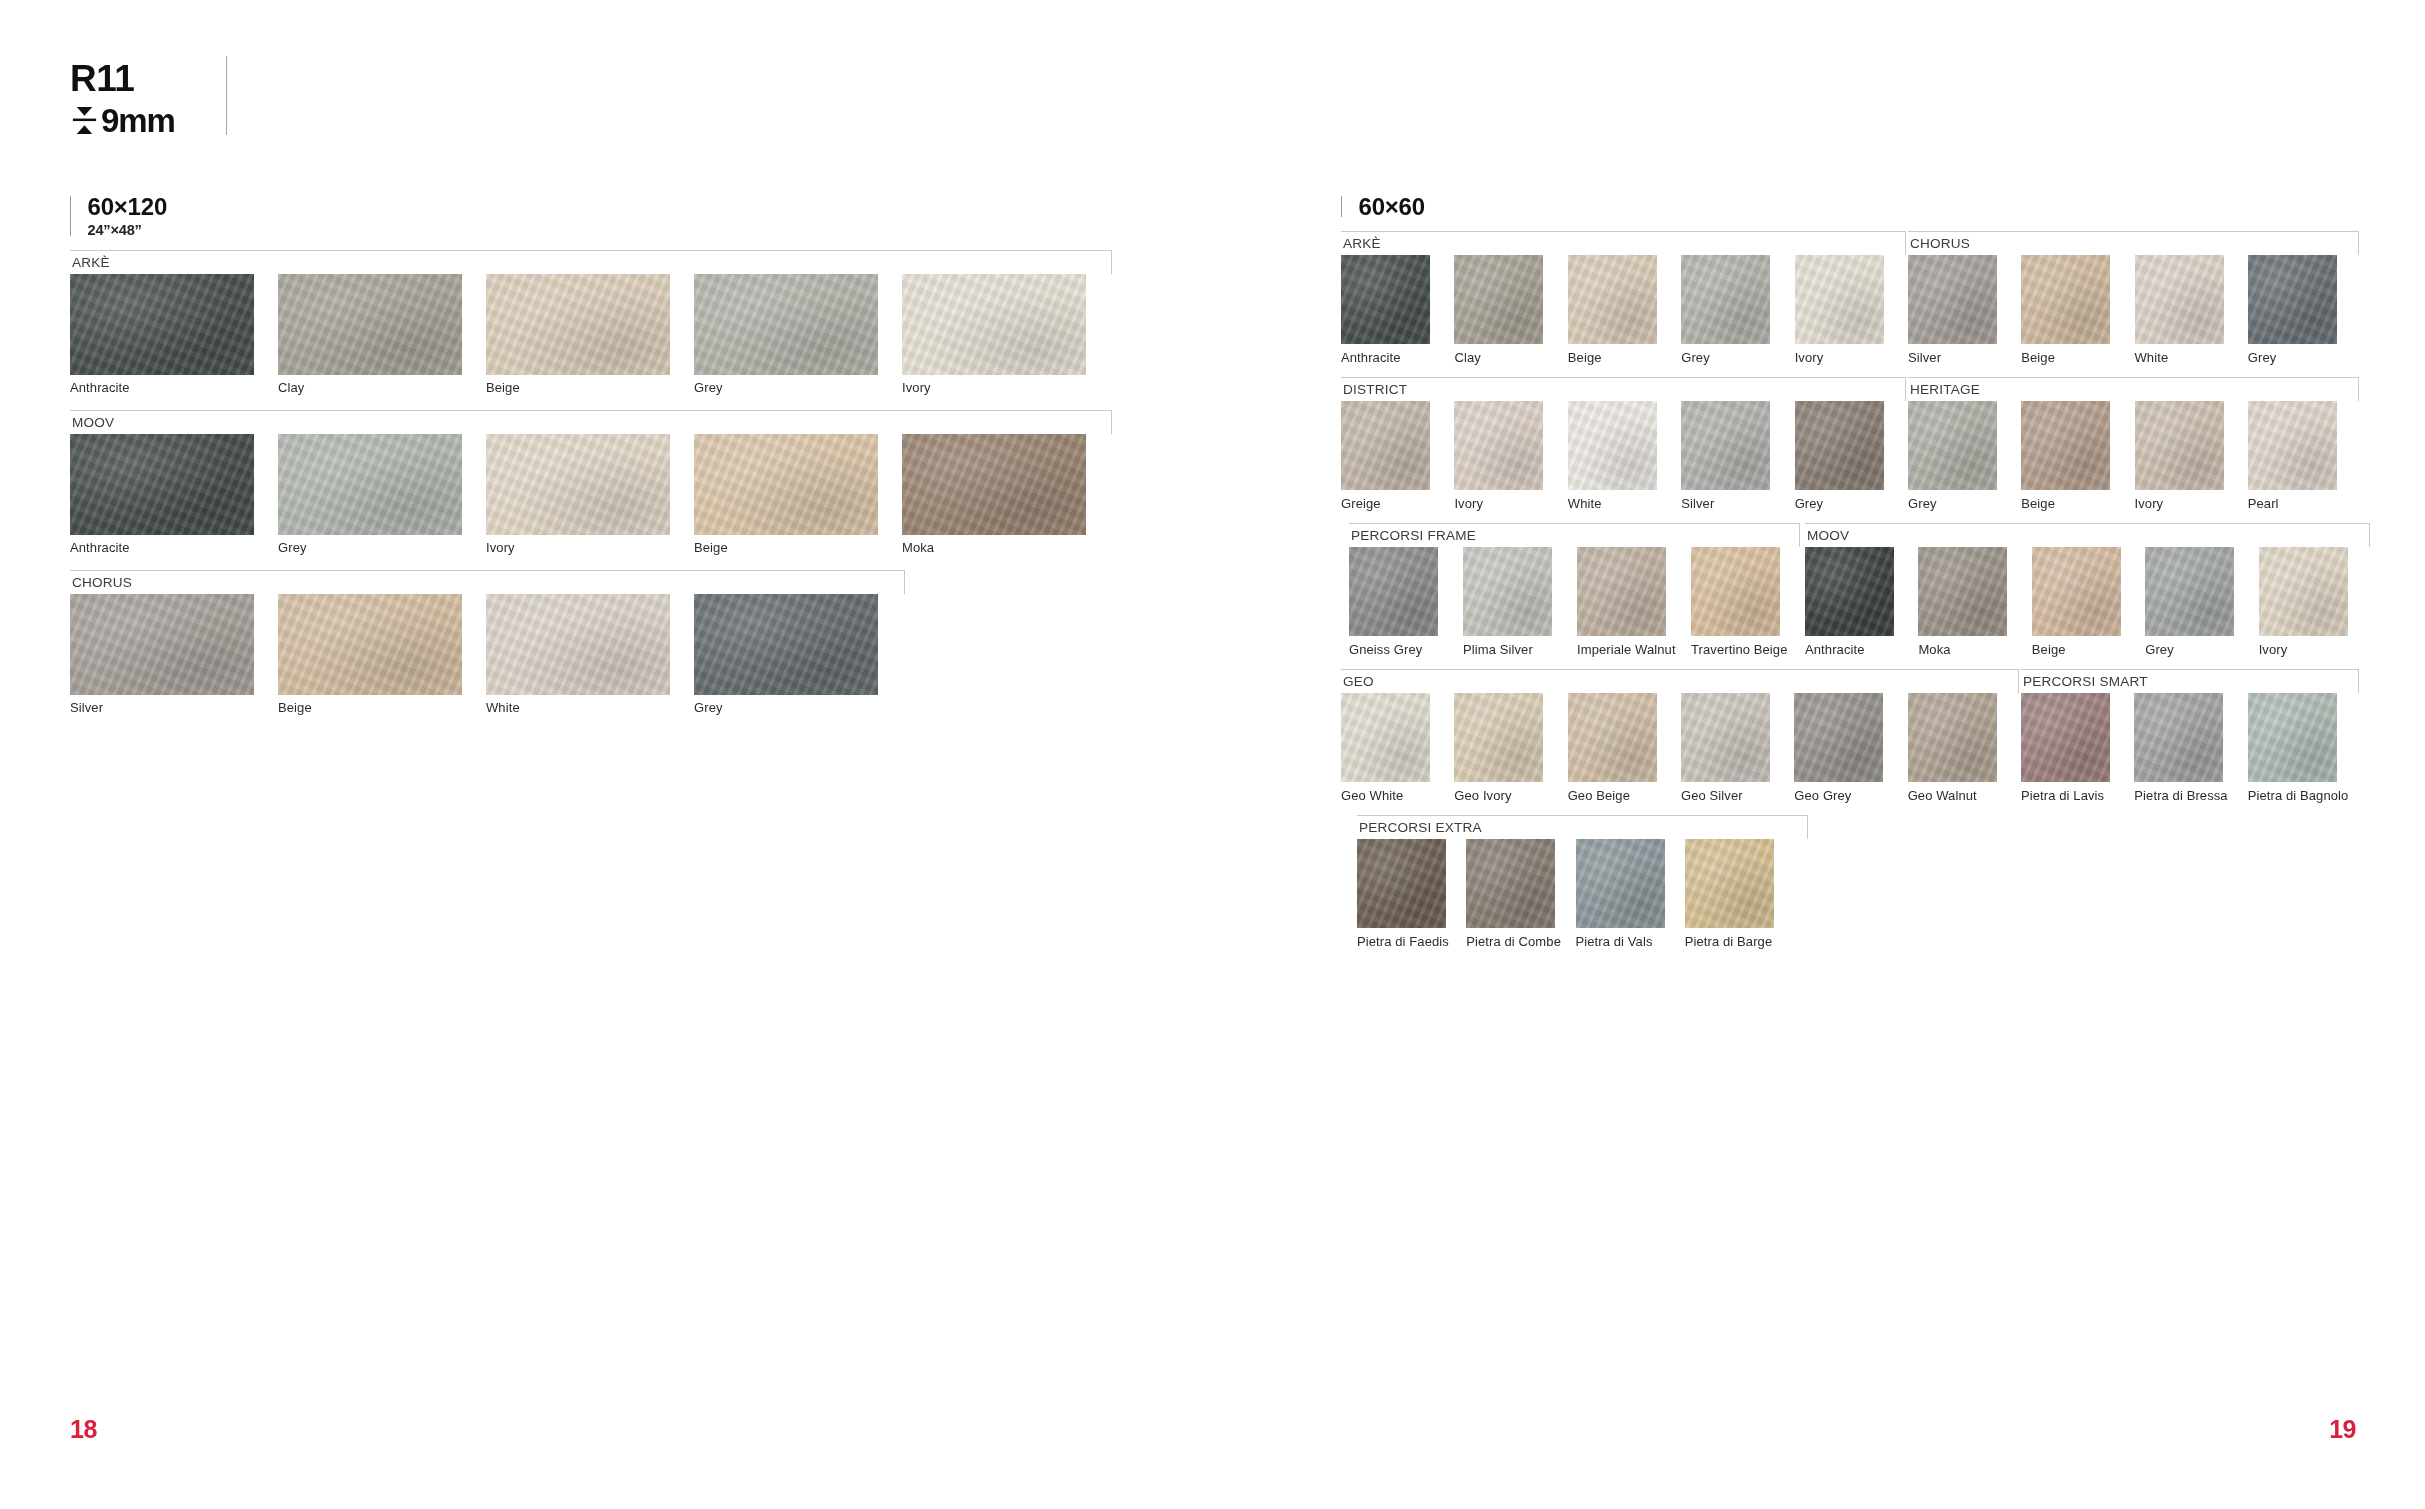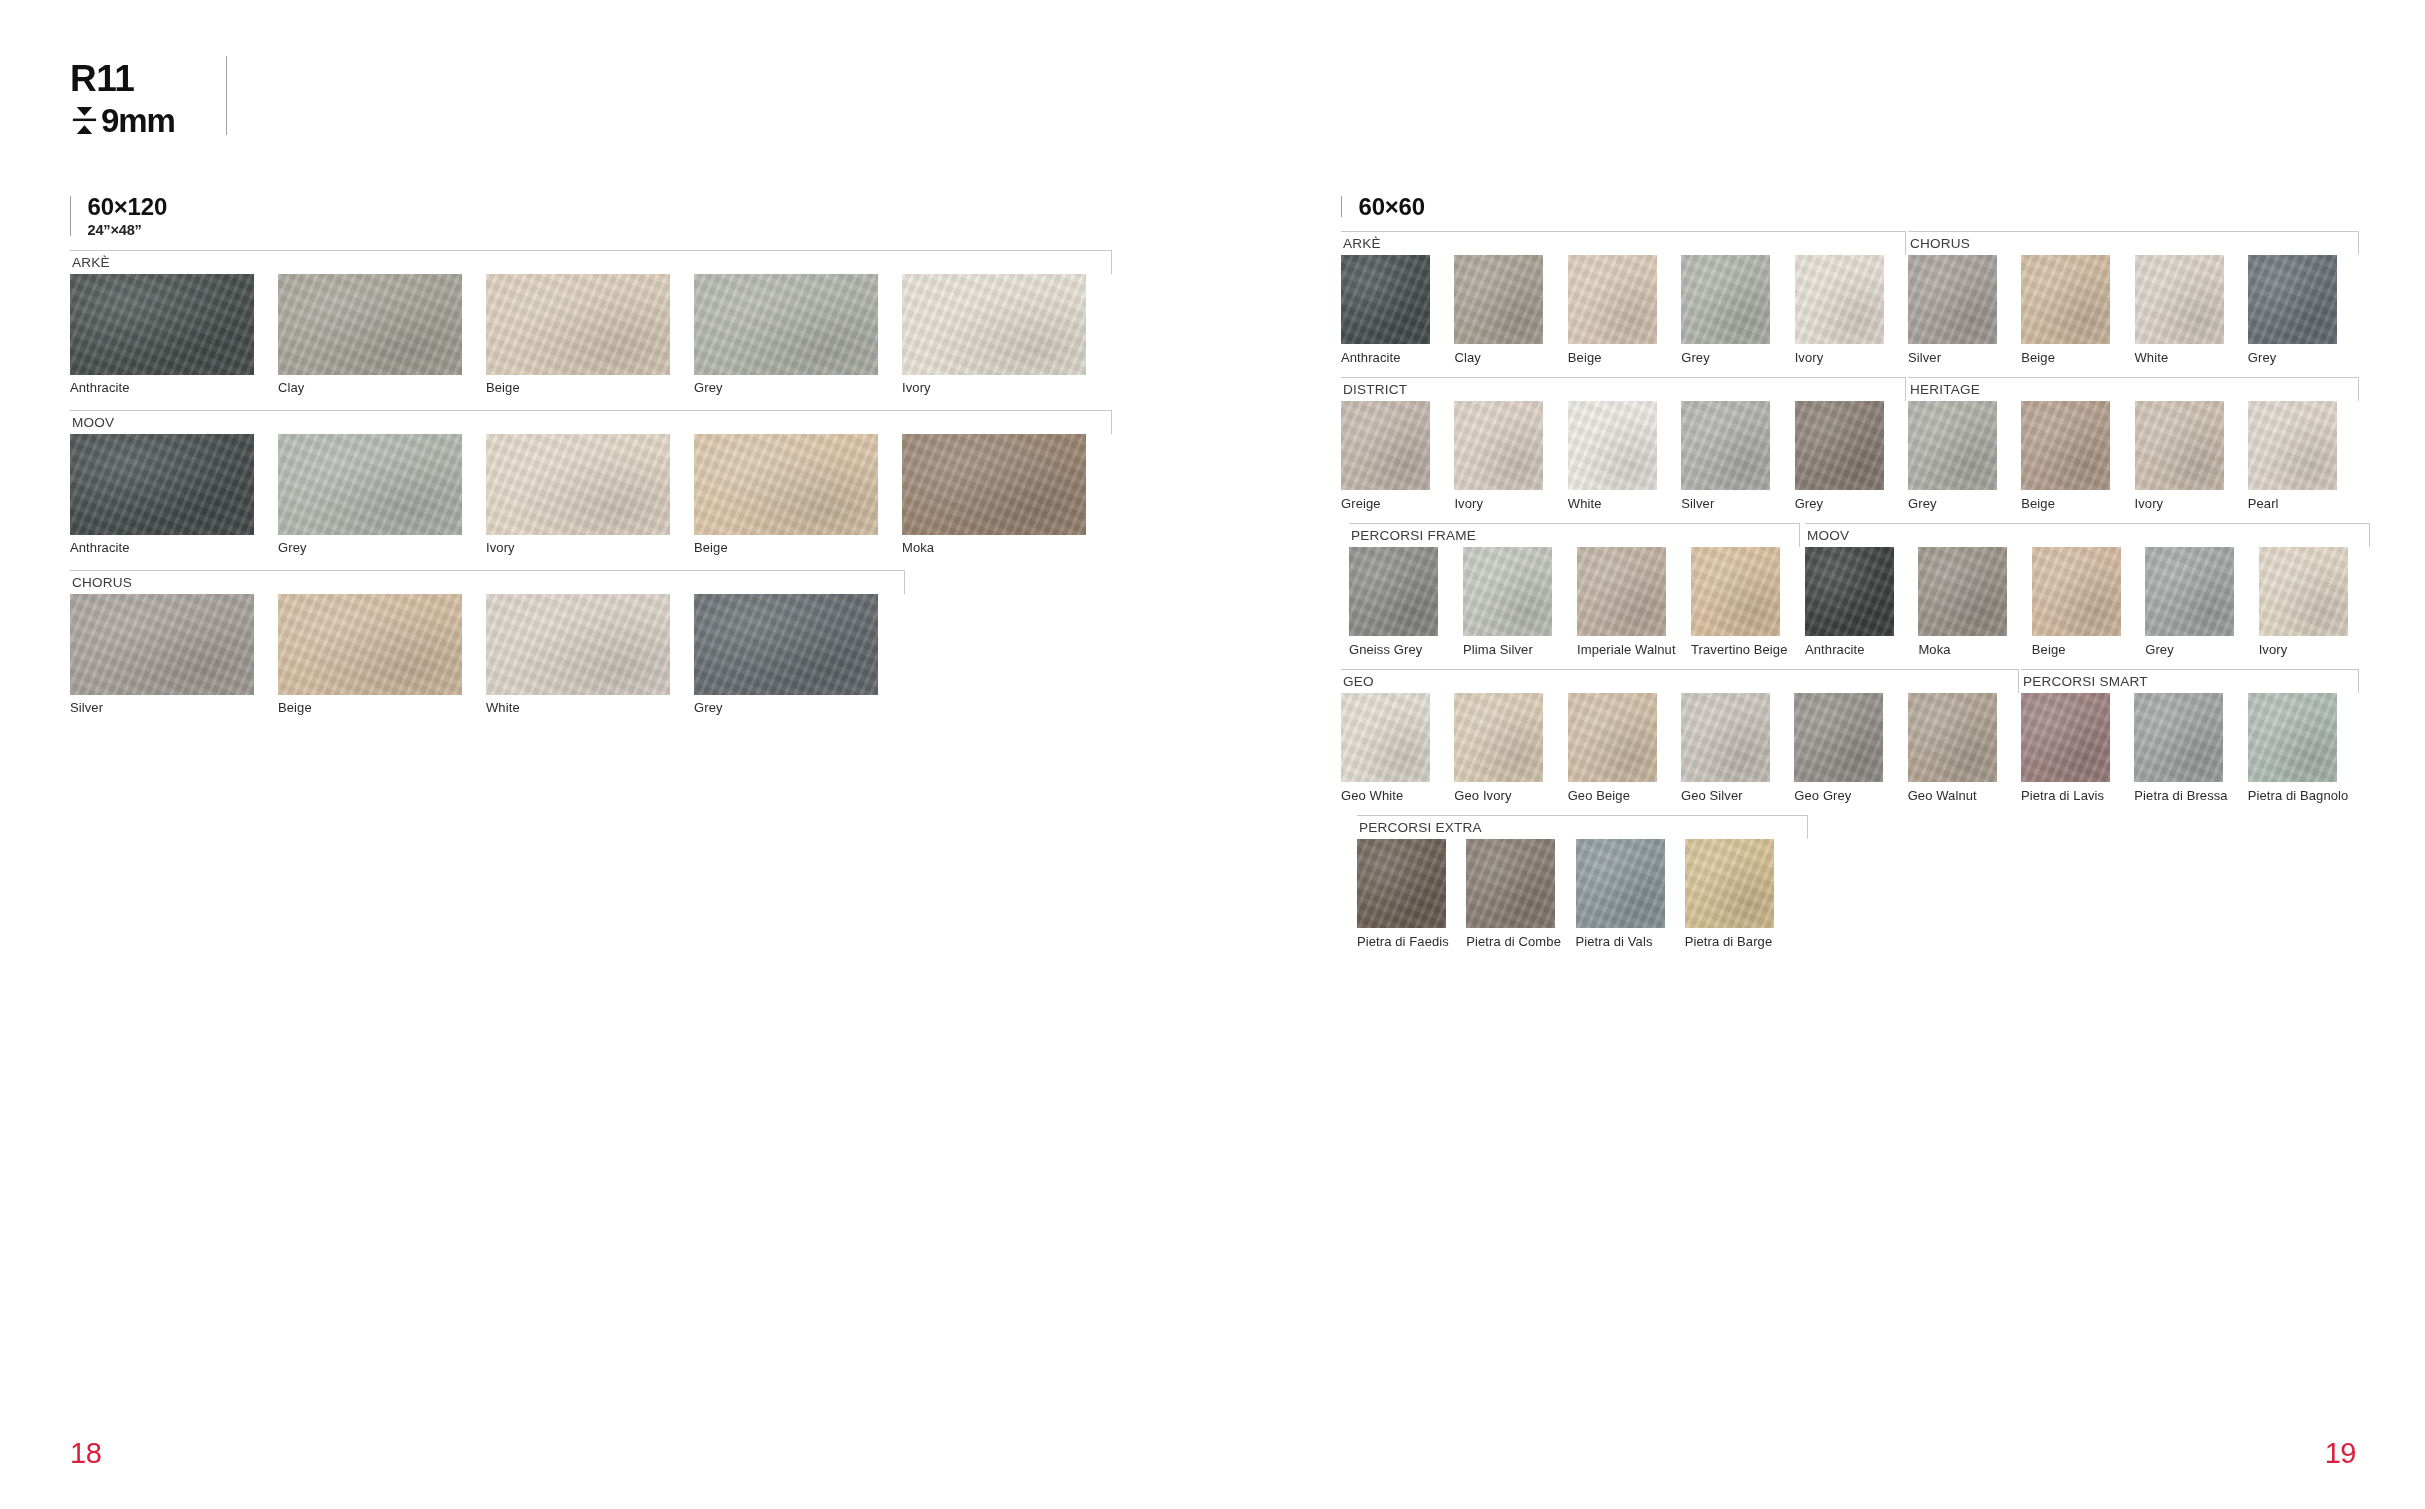--- a/index.html
+++ b/index.html
@@ -154,23 +154,23 @@
 
   
   .sw-60x120 { width: 184px; height: 101px; }
   .cell-60x120 { width: 208px; }
   .sw-60x60 { width: 89px; height: 89px; }
   .cell-60x60 { width: 114px; }
 
   
   .pagenum {
     position: absolute;
-    bottom: 40px;
-    font-size: 29px;
-    font-weight: normal;
+    bottom: 66px;
+    font-size: 25px;
+    font-weight: bold;
     color: #d9203c;
     letter-spacing: -0.5px;
   }
   .pagenum-left  { left: 70px; }
   .pagenum-right { right: 70px; }
 </style>
 </head>
 <body>
 
 <div class="page">

